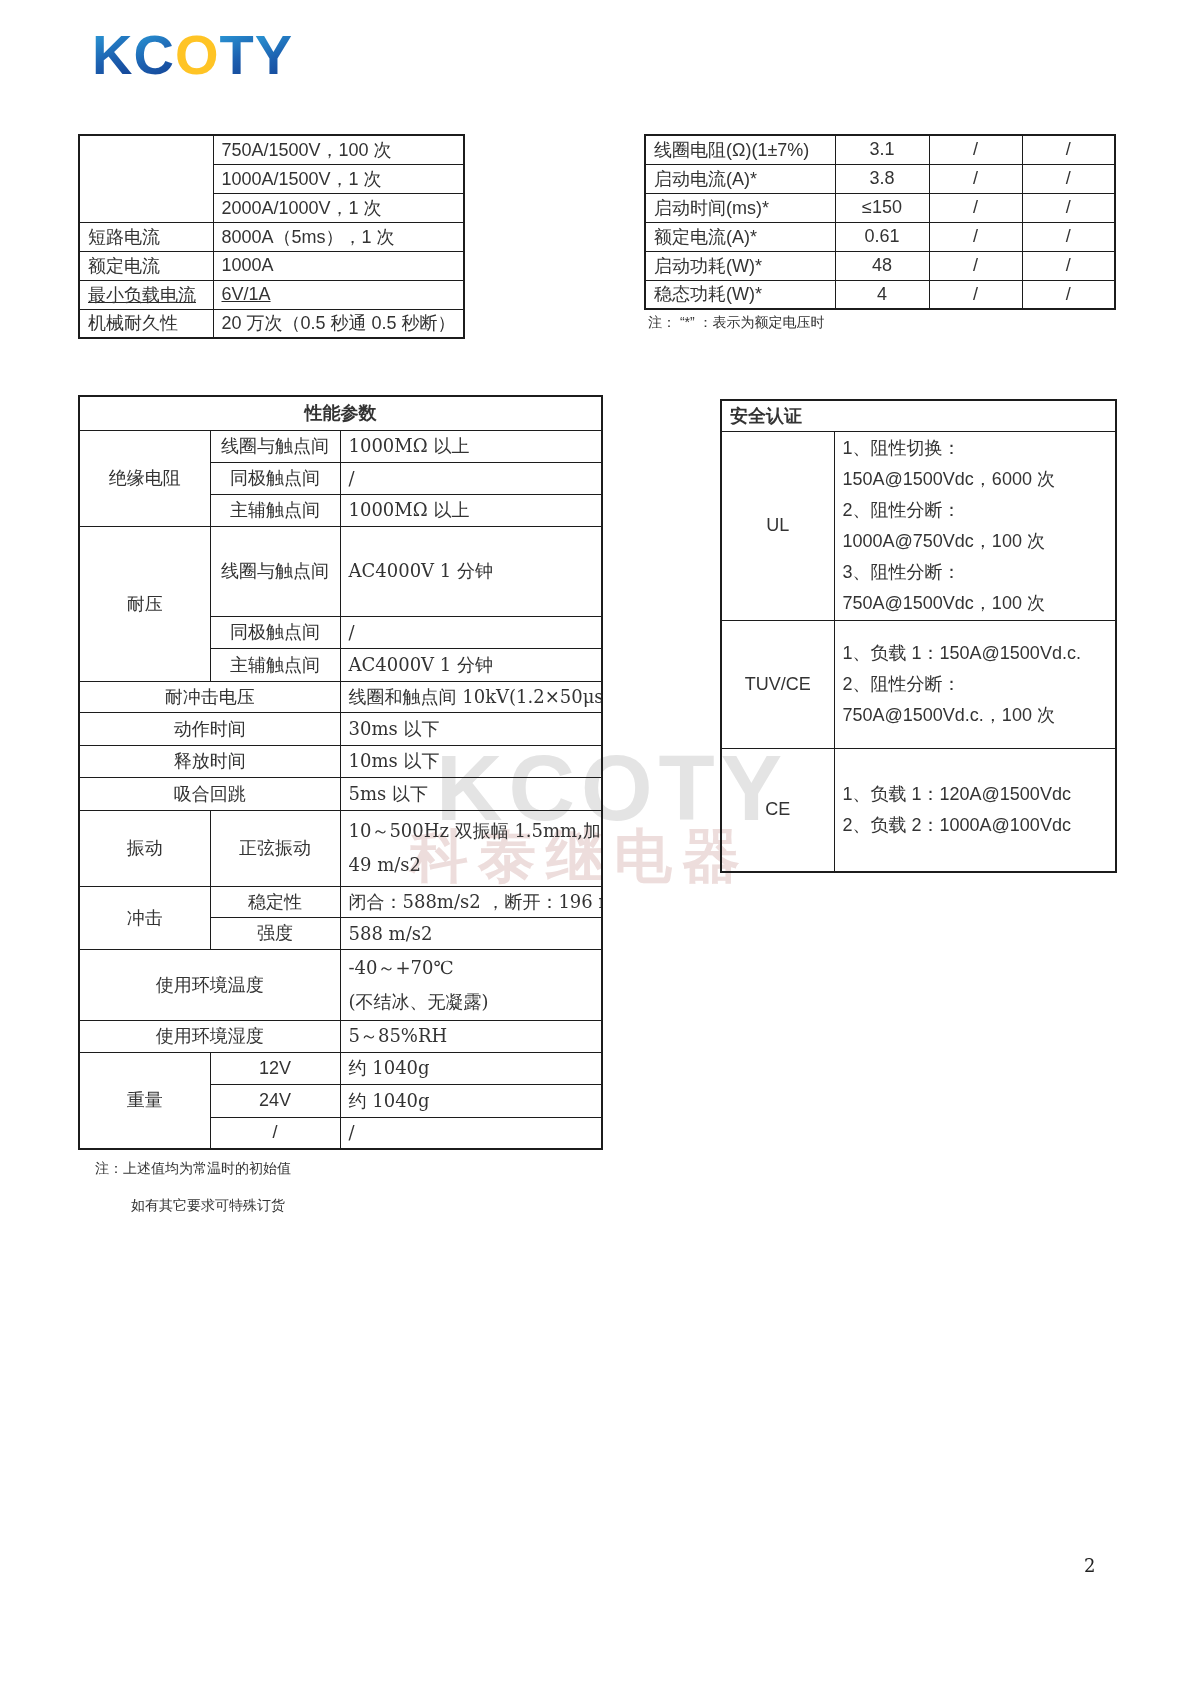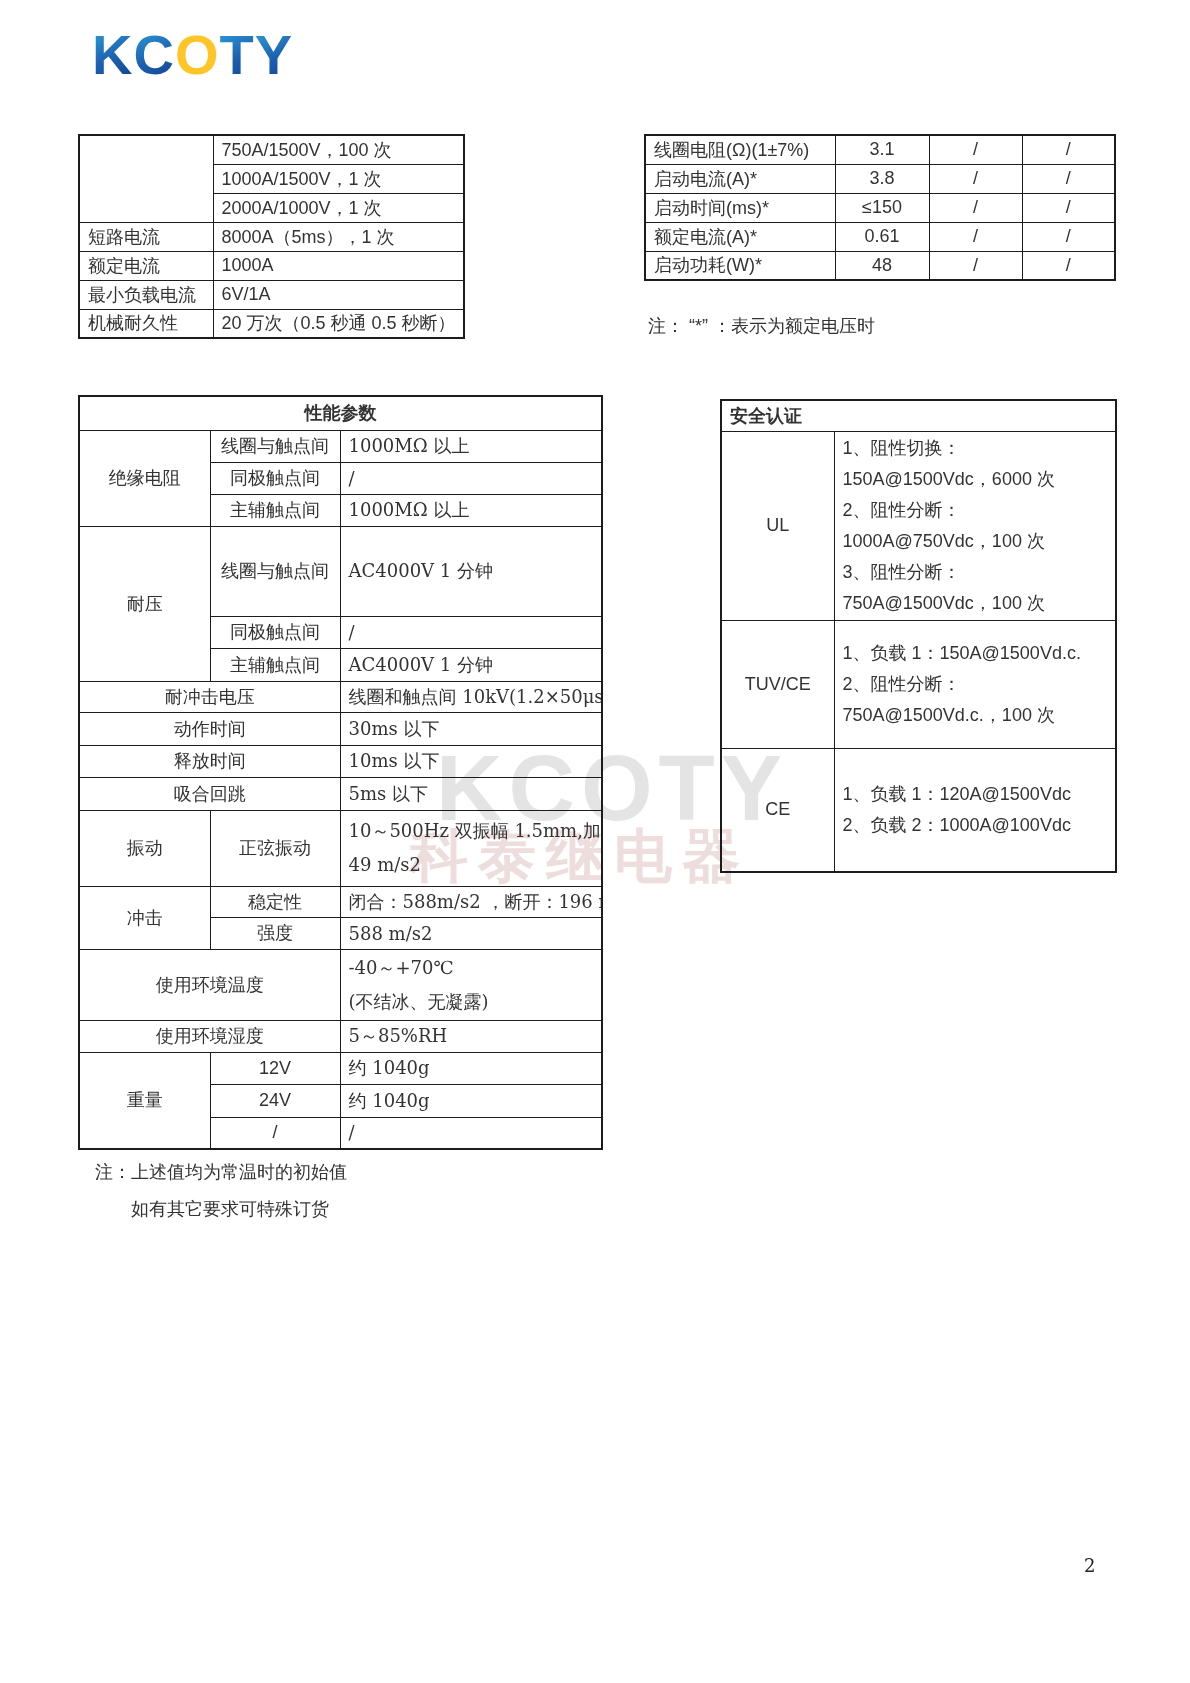--- a/index.html
+++ b/index.html
@@ -42,21 +42,21 @@
     font-size: 18px; color: #333333;
     padding: 1px 8px; vertical-align: middle;
     overflow: hidden; white-space: nowrap;
   }
   .c { text-align: center; }
   .serif { font-family: "DejaVu Serif", "Liberation Serif", serif; font-size: 17px; color: #2e2e2e; }
   .hdr { font-weight: bold; font-size: 19px; color: #111111; padding-left: 9px; }
   .cl { line-height: 31px; white-space: nowrap; }
   .two { line-height: 34px; white-space: nowrap; }
   
-  .note { position: absolute; z-index: 1; font-size: 18px; color: #333333; }
+  .note { position: absolute; z-index: 1; font-size: 14px; color: #333333; }
   .pagenum {
     position: absolute; left: 1084px; top: 1555px; z-index: 1;
     font-family: "DejaVu Serif", "Liberation Serif", serif; font-size: 18px; color: #222222;
   }
 </style>
 </head>
 <body>
 
 <div class="page">
 
@@ -85,21 +85,21 @@
         <td>2000A/1000V，1 次</td>
       </tr>
       <tr style="height:29px;">
         <td>短路电流</td>
         <td>8000A（5ms），1 次</td>
       </tr>
       <tr style="height:29px;">
         <td>额定电流</td>
         <td>1000A</td>
       </tr>
-      <tr style="height:29px;">
+      <tr style="height:29px;text-decoration:underline;">
         <td>最小负载电流</td>
         <td>6V/1A</td>
       </tr>
       <tr style="height:29px;">
         <td>机械耐久性</td>
         <td>20 万次（0.5 秒通 0.5 秒断）</td>
       </tr>
     </tbody>
       </table>
   </div>
@@ -136,20 +136,26 @@
         <td class="c">0.61</td>
         <td class="c">/</td>
         <td class="c">/</td>
       </tr>
       <tr style="height:29px;">
         <td>启动功耗(W)*</td>
         <td class="c">48</td>
         <td class="c">/</td>
         <td class="c">/</td>
       </tr>
+      <tr style="height:29px;">
+        <td>稳态功耗(W)*</td>
+        <td class="c">4</td>
+        <td class="c">/</td>
+        <td class="c">/</td>
+      </tr>
     </tbody>
       </table>
   </div>
   <div class="note" style="left:648px; top:314px;">注： “*” ：表示为额定电压时</div>
 
   <div class="twrap" style="left:78px; top:395px;">
     <table class="tbl" style="width:523px;">
       <colgroup>
           <col style="width:131px;">
           <col style="width:130px;">

